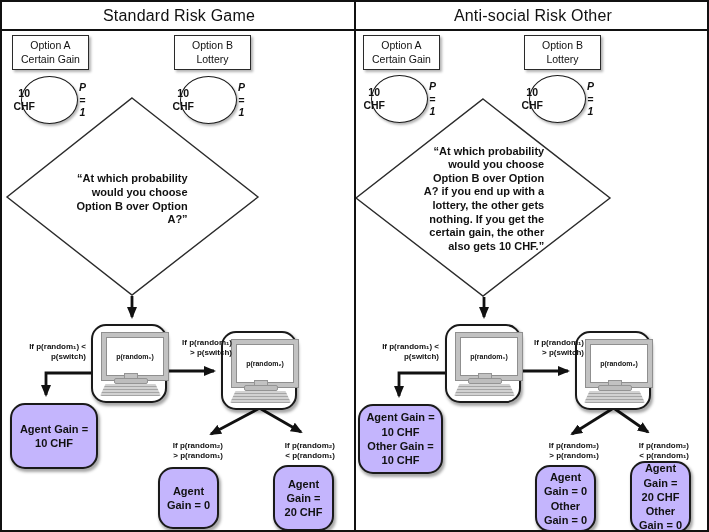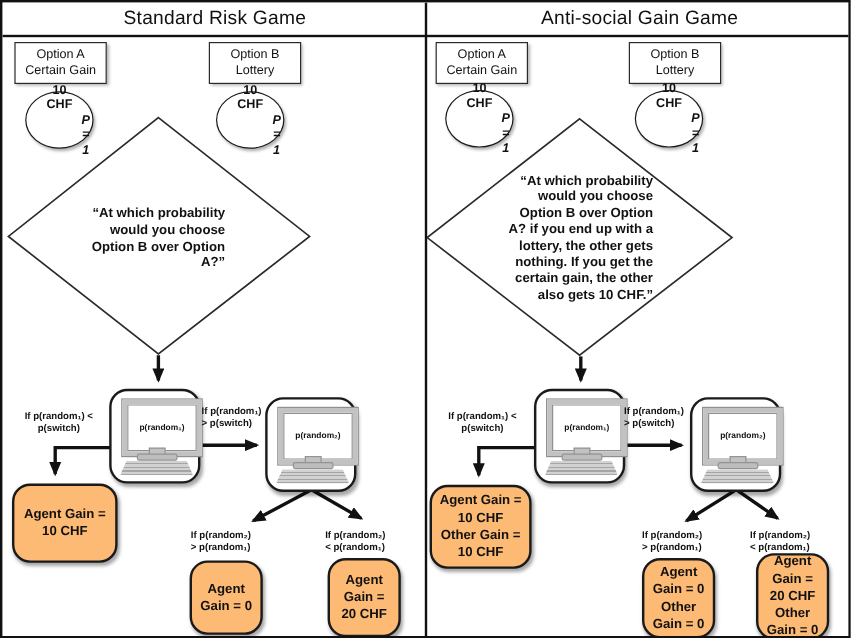--- a/index.html
+++ b/index.html
@@ -17,33 +17,33 @@
     position:absolute; top:0; height:27px; display:flex; align-items:center; justify-content:center;
     font-size:16px; letter-spacing:.2px; z-index:2;
   }
   .pre { white-space:pre-line; }
   .box {
     background:#fff; border:1.5px solid #2a2a2a; display:flex; align-items:center; justify-content:center;
     text-align:center; font-size:10.5px; line-height:1.3; box-shadow:1.5px 2px 2.5px rgba(0,0,0,.3);
   }
   .ellipse {
     background:#fff; border:1.6px solid #1a1a1a; border-radius:50%;
-    display:flex; flex-direction:column; align-items:center; justify-content:center;
+    display:flex; flex-direction:row; align-items:center; justify-content:center;
     text-align:center; font-size:10.5px; font-weight:700; line-height:1.2;
     box-shadow:1.5px 2px 2.5px rgba(0,0,0,.3);
   }
   .ellipse .pline { font-style:italic;margin-left:44px; }
   .diamond-text {
     display:flex; align-items:center; justify-content:center; text-align:right;
     font-size:11px; font-weight:700; line-height:1.24;
   }
-  .branch-lbl { font-size:8px; font-weight:700; line-height:1.3; text-align:left; }
-  .branch-lbl.left-al { text-align:center; }
+  .branch-lbl { font-size:8px; font-weight:700; line-height:1.3; text-align:right; }
+  .branch-lbl.left-al { text-align:right; }
   .outcome {
-    background:#fdba74; border:2px solid #1a1a1a; border-radius:15px;
+    background:#c4b5fd; border:2px solid #1a1a1a; border-radius:15px;
     display:flex; align-items:center; justify-content:center; text-align:center;
     font-size:11px; font-weight:700; line-height:1.3;
     box-shadow:1.5px 2.5px 3px rgba(0,0,0,.35);
   }
   .computer {
     background:#fff; border:2px solid #1a1a1a; border-radius:15px; width:76px; height:79px;
     box-shadow:1.5px 2.5px 3px rgba(0,0,0,.35);
   }
   .monitor {
     position:absolute; left:9px; top:7px; width:58px; height:39px; background:#fff;
@@ -142,21 +142,21 @@
 &gt; p(random₁)</div>
     <div class="abs branch-lbl pre" style="left:269px;top:439px;width:64px;">If p(random₂)
 &lt; p(random₁)</div>
 
     <div class="abs outcome pre" style="left:156px;top:465px;width:61px;height:62px;">Agent
 Gain = 0</div>
     <div class="abs outcome pre" style="left:271px;top:463px;width:61px;height:66px;">Agent
 Gain =
 20 CHF</div>
 
-    <div class="panel-title" style="left:355px;width:352px;">Anti-social Gain Game</div>
+    <div class="panel-title" style="left:355px;width:352px;">Anti-social Risk Other</div>
 
     <div class="abs box pre" style="left:361px;top:33px;width:77px;height:35px;">Option A
 Certain Gain</div>
     <div class="abs box pre" style="left:522px;top:33px;width:77px;height:35px;">Option B
 Lottery</div>
 
     <div class="abs ellipse" style="left:369px;top:73px;width:57px;height:48px;">
       <span class="pre">10
 CHF</span>
       <span class="pline">P = 1</span>

